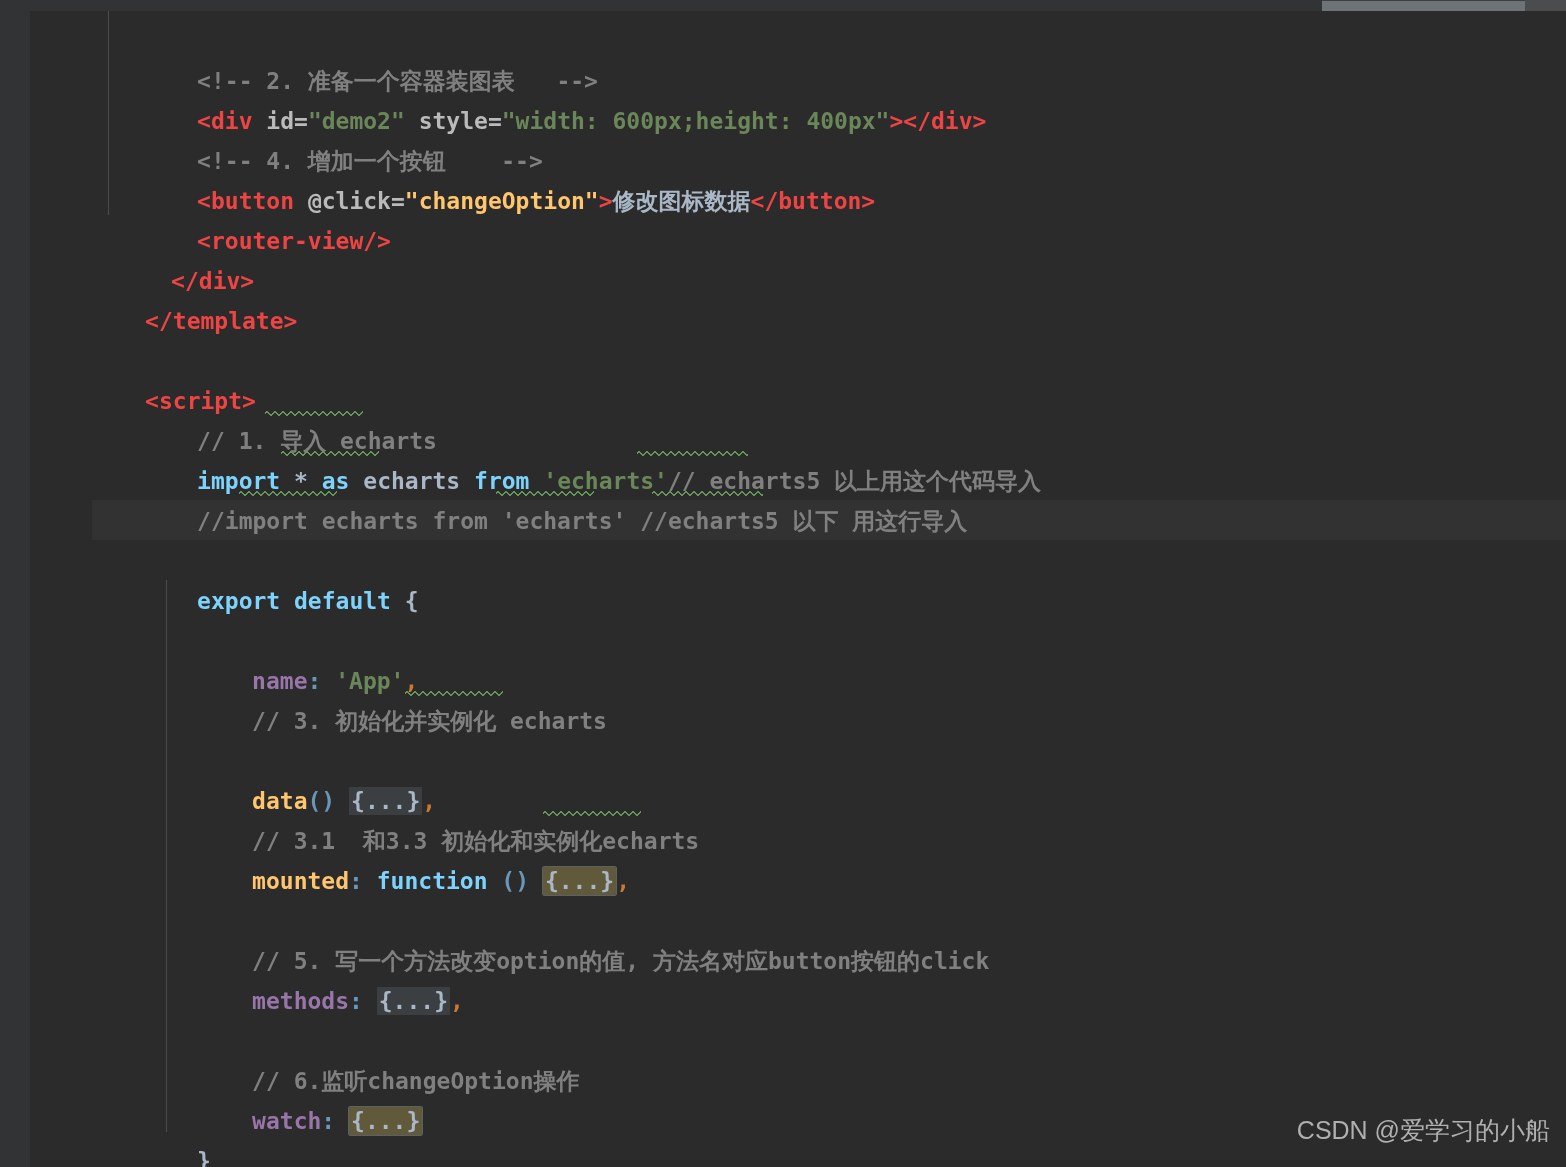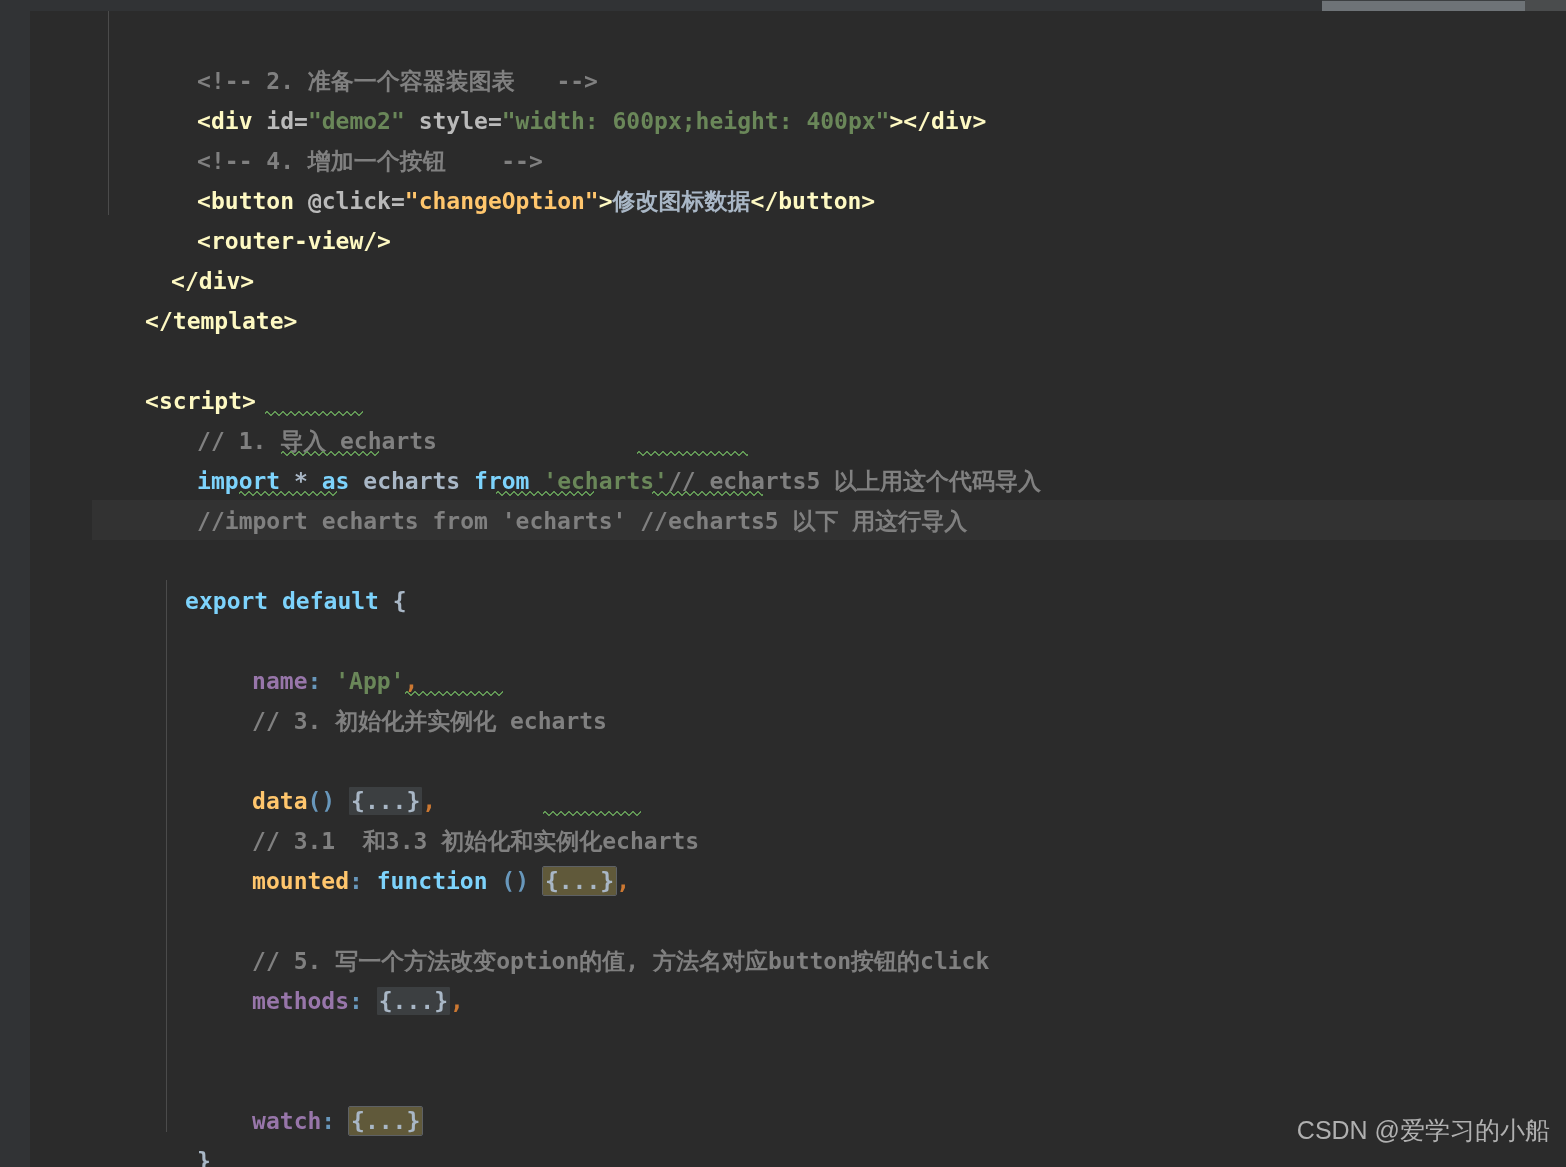--- a/index.html
+++ b/index.html
@@ -123,21 +123,21 @@
     white-space: pre;
     letter-spacing: 0px;
     font-weight: bold;
   }
 
   
   .tok-comment   { color: #808080; }
   .tok-keyword   { color: #7dd3fc; }
   .tok-string    { color: #6a8759; }
   .tok-default   { color: #a9b7c6; }
-  .tok-tag       { color: #fef9c3; }
+  .tok-tag       { color: #ef4444; }
   .tok-attr      { color: #bababa; }
   .tok-prop      { color: #9876aa; }
   .tok-func      { color: #ffc66d; }
   .tok-paren     { color: #6897bb; }
   .tok-comma     { color: #cc7832; }
 
   
   .fold-chip {
     background: #3c3f41;
     color: #a9b7c6;
@@ -362,21 +362,21 @@
     <div class="squiggle" style="left:219px;top:451px;width:98px;"></div>
     <div class="squiggle" style="left:575px;top:451px;width:111px;"></div>
 
     <div class="line" style="top:461px;left:52px;">
       <span class="tok-comment">//import echarts from 'echarts' //echarts5 以下 用这行导入</span>
     </div>
     <div class="squiggle" style="left:177px;top:491px;width:98px;"></div>
     <div class="squiggle" style="left:434px;top:491px;width:98px;"></div>
     <div class="squiggle" style="left:590px;top:491px;width:111px;"></div>
 
-    <div class="line" style="top:541px;left:40px;">
+    <div class="line" style="top:541px;left:52px;">
       <span class="tok-keyword">export default</span><span class="tok-default"> {</span>
     </div>
 
     <div class="line" style="top:621px;left:107px;">
       <span class="tok-prop">name</span><span class="tok-paren">:</span><span class="tok-string"> 'App'</span><span class="tok-comma">,</span>
     </div>
 
     <div class="line" style="top:661px;left:107px;">
       <span class="tok-comment">// 3. 初始化并实例化 echarts</span>
     </div>
@@ -397,20 +397,23 @@
     </div>
 
     <div class="line" style="top:901px;left:107px;">
       <span class="tok-comment">// 5. 写一个方法改变option的值, 方法名对应button按钮的click</span>
     </div>
 
     <div class="line" style="top:941px;left:107px;">
       <span class="tok-prop">methods</span><span class="tok-paren">:</span><span class="tok-default"> </span><span class="fold-chip plain">{...}</span><span class="tok-comma">,</span>
     </div>
 
+    <div class="line" style="top:1021px;left:107px;">
+      <span class="tok-comment">// 6.监听changeOption操作</span>
+    </div>
 
     <div class="line" style="top:1061px;left:107px;">
       <span class="tok-prop">watch</span><span class="tok-paren">:</span><span class="tok-default"> </span><span class="fold-chip hl">{...}</span>
     </div>
 
     <div class="line" style="top:1101px;left:52px;">
       <span class="tok-default">}</span>
     </div>
 
   </div>

